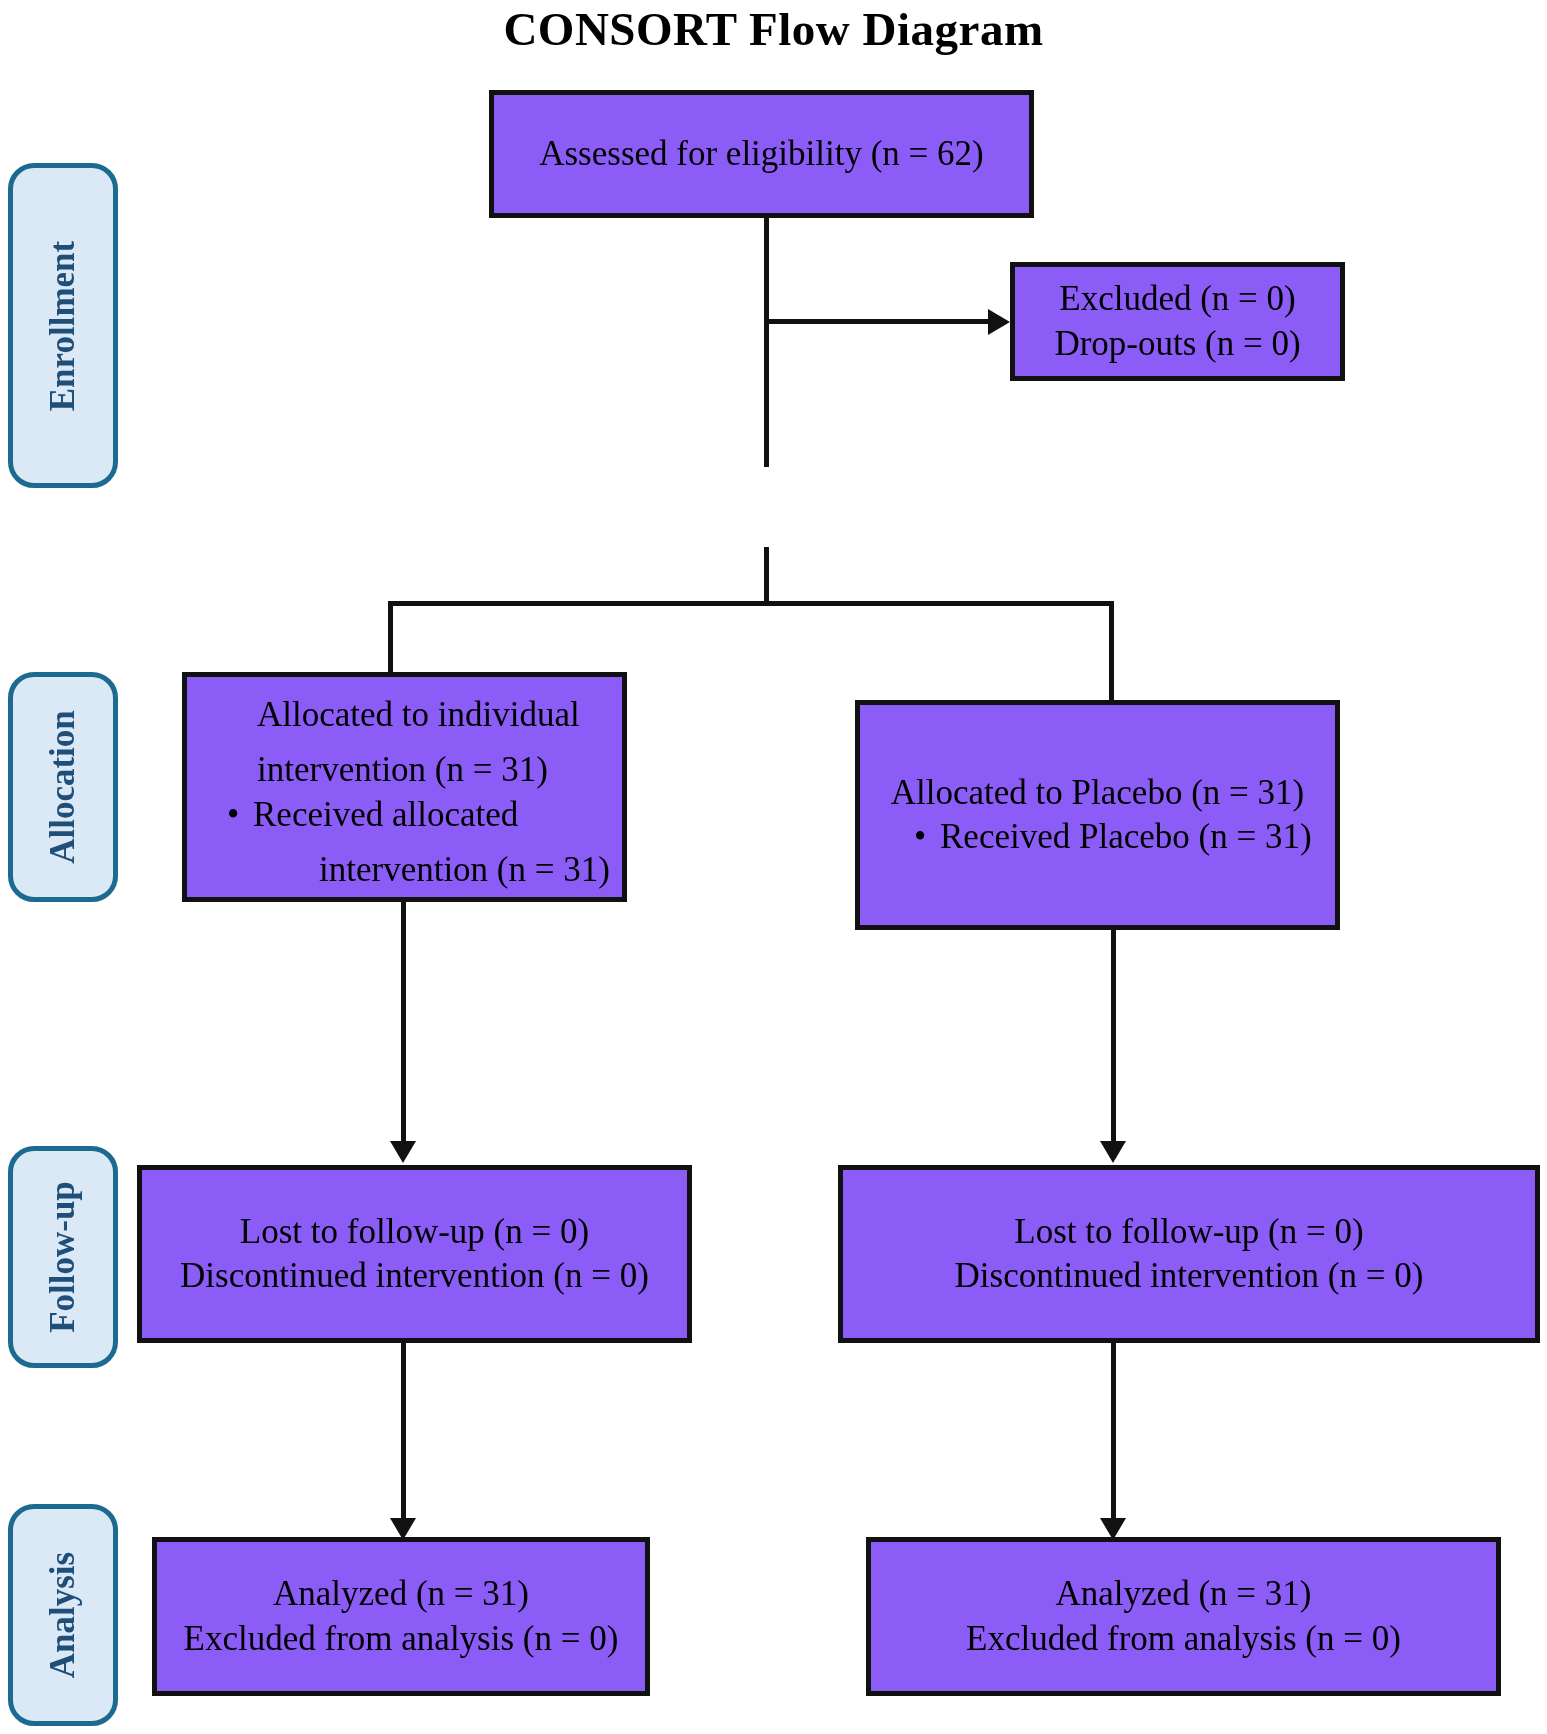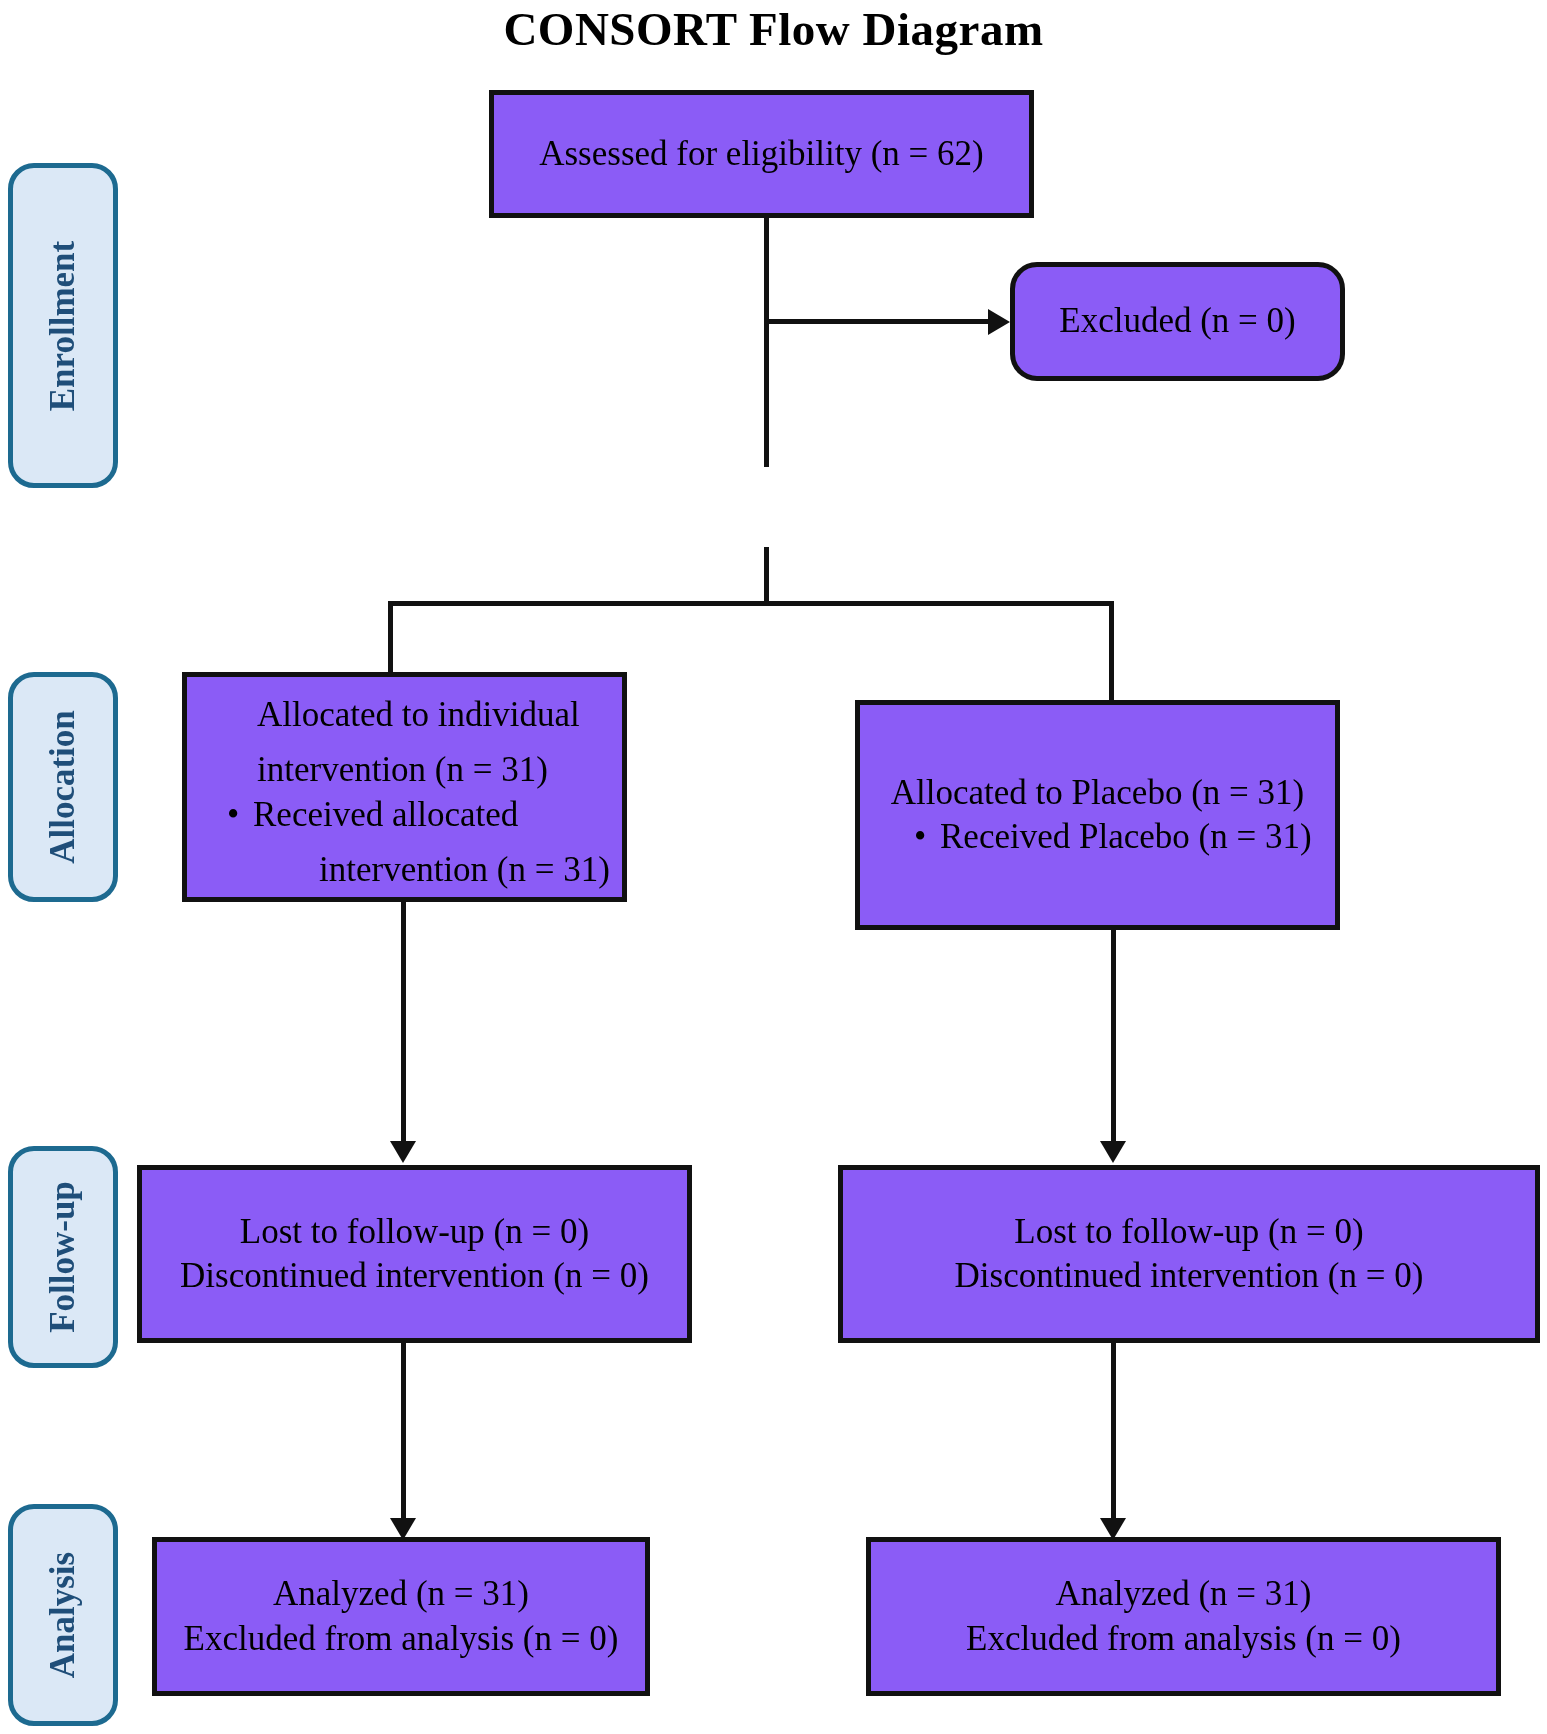--- a/index.html
+++ b/index.html
@@ -168,22 +168,23 @@
   <div class="vline" style="left:401px; top:1343px; height:192px;"></div>
   <div class="arrow-down" style="left:390px; top:1518px;"></div>
 
   <div class="vline" style="left:1111px; top:1343px; height:192px;"></div>
   <div class="arrow-down" style="left:1100px; top:1518px;"></div>
 
   <div class="fbox" style="left:489px; top:90px; width:545px; height:128px;">
     <span class="ln">Assessed for eligibility (n = 62)</span>
   </div>
 
-  <div class="fbox" style="left:1010px; top:262px; width:335px; height:119px;border-radius:27px;">
+  <div class="fbox" style="left:1010px; top:262px; width:335px; height:119px;">
     <span class="ln">Excluded (n = 0)</span>
+    <span class="ln">Drop-outs (n = 0)</span>
   </div>
 
 
   <div class="fbox" style="left:182px; top:672px; width:445px; height:230px; padding:0 14px;">
     <span class="ln-left" style="padding-left:56px;">Allocated to individual</span>
     <span class="ln-left" style="padding-left:56px;">intervention (n = 31)</span>
     <div class="bullet-row">
       <span class="bullet-dot">•</span>
       <span class="bullet-text">Received allocated</span>
     </div>

